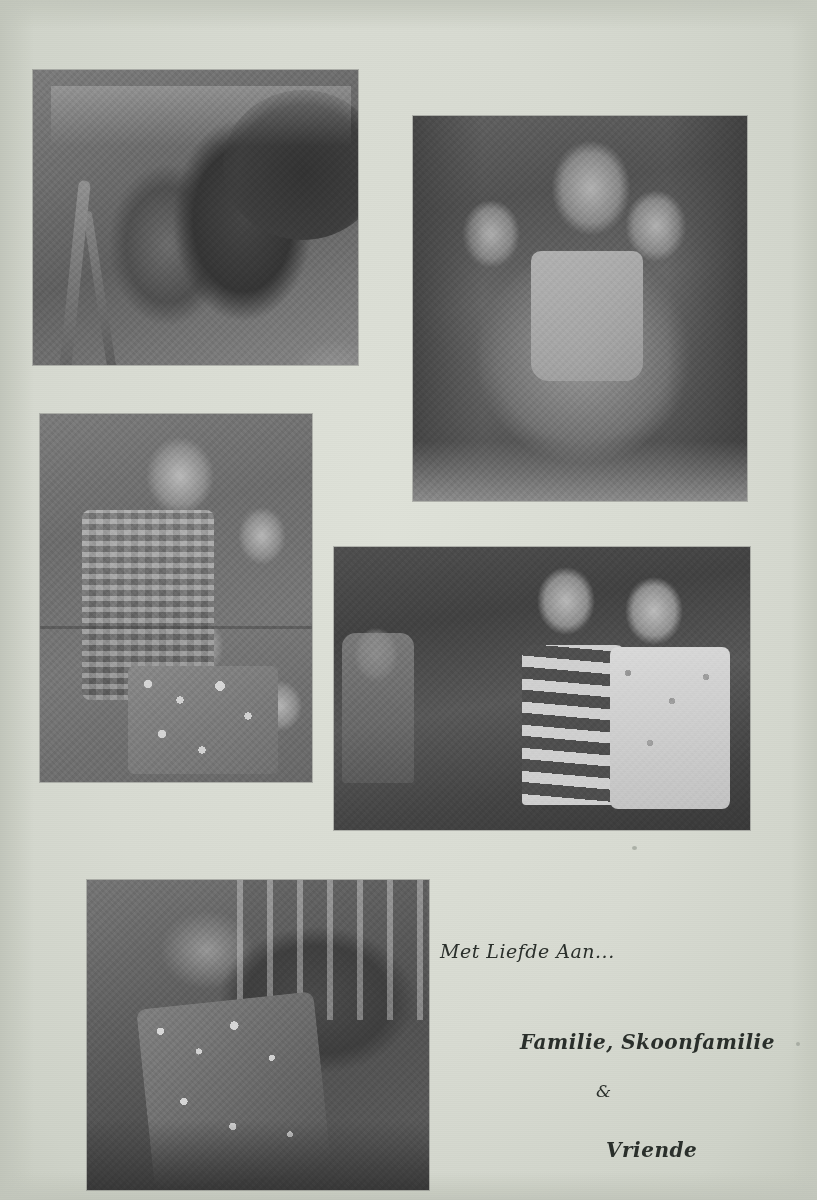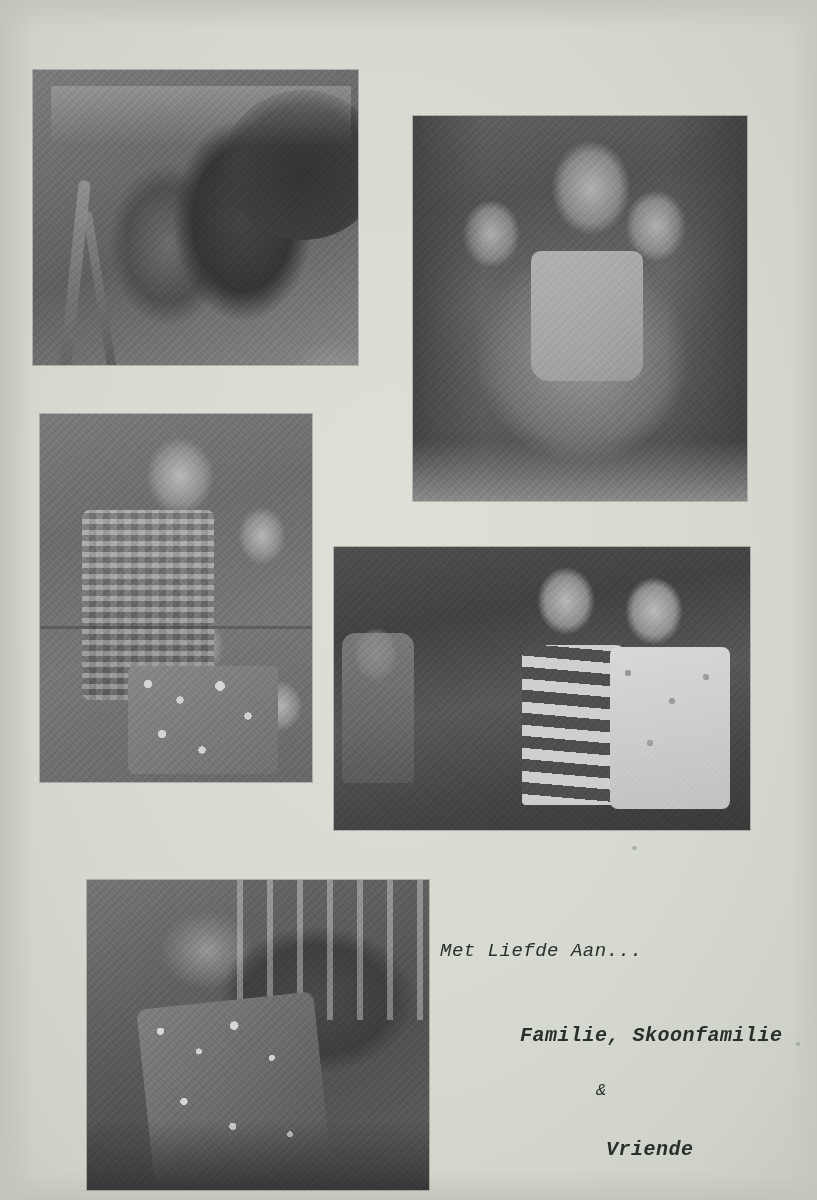--- a/index.html
+++ b/index.html
@@ -231,27 +231,27 @@
   
   .dedication {
     position: absolute;
     left: 430px;
     top: 930px;
     width: 360px;
     color: #2a2f2b;
     font-family: "DejaVu Serif", serif;
     font-style: italic;
   }
-  .ded-line { letter-spacing: .5px; font-family: Liberation Mono, monospace; }
+  .ded-line { letter-spacing: .5px; }
   #ded-1 {
     position: absolute; left: 10px; top: 10px;
     font-size: 19px;
   }
   #ded-2 {
-    position: absolute; left: 90px; top: 94px;
+    position: absolute; left: 90px; top: 100px;
     font-size: 20px; font-weight: 600;
   }
   #ded-3 {
     position: absolute; left: 166px; top: 151px;
     font-size: 17px;
   }
   #ded-4 {
     position: absolute; left: 146px; top: 208px;
     font-size: 20px; font-weight: 600; margin-left: 30px;
   }

